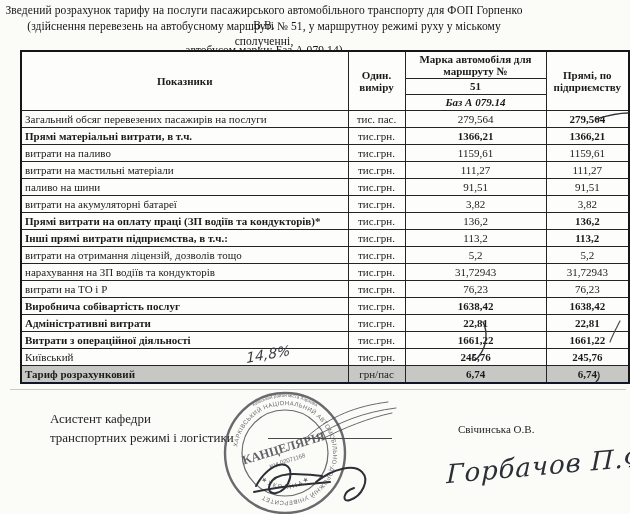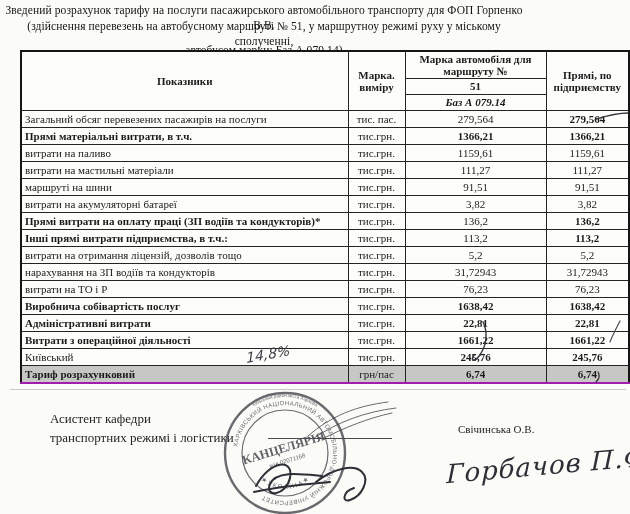--- a/index.html
+++ b/index.html
@@ -35,21 +35,21 @@
   table.calc th{font-weight:bold;text-align:center;white-space:normal;}
   .h-brand{height:26px;}
   .h-51{height:15px;font-weight:normal;}
   .h-model{height:15px;font-style:italic;}
   tbody tr{height:17px;}
   td.c-label{text-align:left;padding-left:4px;}
   td.c-unit{text-align:center;}
   td.c-val{text-align:center;margin-top:20px;}
   td.b{font-weight:bold;}
   tr.shaded td{background:#c7c7c4;}
-  tr.shaded{border-bottom:2px solid #a21caf;}
+  tr.shaded{border-bottom:2px solid #0f172a;}
   .hw-note{
     font-family:"DejaVu Sans", sans-serif;font-style:italic;
     font-size:14px;color:#3a3b44;
     transform:rotate(-10deg) skewX(-8deg);
   }
   .signature-text{
     font-family:"DejaVu Serif", serif;font-style:italic;
     font-size:26px;color:#2d2f36;letter-spacing:1px;
     transform:rotate(-5deg) skewX(-6deg);
     white-space:nowrap;
@@ -70,21 +70,21 @@
 <table class="calc">
   <colgroup>
       <col class="c1">
       <col class="c2">
       <col class="c3">
       <col class="c4">
     </colgroup>
   <thead>
     <tr>
       <th rowspan="3">Показники</th>
-      <th rowspan="3">Марка. виміру</th>
+      <th rowspan="3">Один. виміру</th>
       <th class="h-brand">Марка автомобіля для маршруту №</th>
       <th rowspan="3">Прямі, по підприємству</th>
     </tr>
     <tr>
         <th class="h-51">51</th>
       </tr>
     <tr>
         <th class="h-model">Баз А 079.14</th>
       </tr>
   </thead>
@@ -107,21 +107,21 @@
         <td class="c-val">1159,61</td>
         <td class="c-val">1159,61</td>
       </tr>
       <tr>
         <td class="c-label">витрати на мастильні матеріали</td>
         <td class="c-unit">тис.грн.</td>
         <td class="c-val">111,27</td>
         <td class="c-val">111,27</td>
       </tr>
       <tr>
-        <td class="c-label">маршруті на шини</td>
+        <td class="c-label">паливо на шини</td>
         <td class="c-unit">тис.грн.</td>
         <td class="c-val">91,51</td>
         <td class="c-val">91,51</td>
       </tr>
       <tr>
         <td class="c-label">витрати на акумуляторні батареї</td>
         <td class="c-unit">тис.грн.</td>
         <td class="c-val">3,82</td>
         <td class="c-val">3,82</td>
       </tr>

